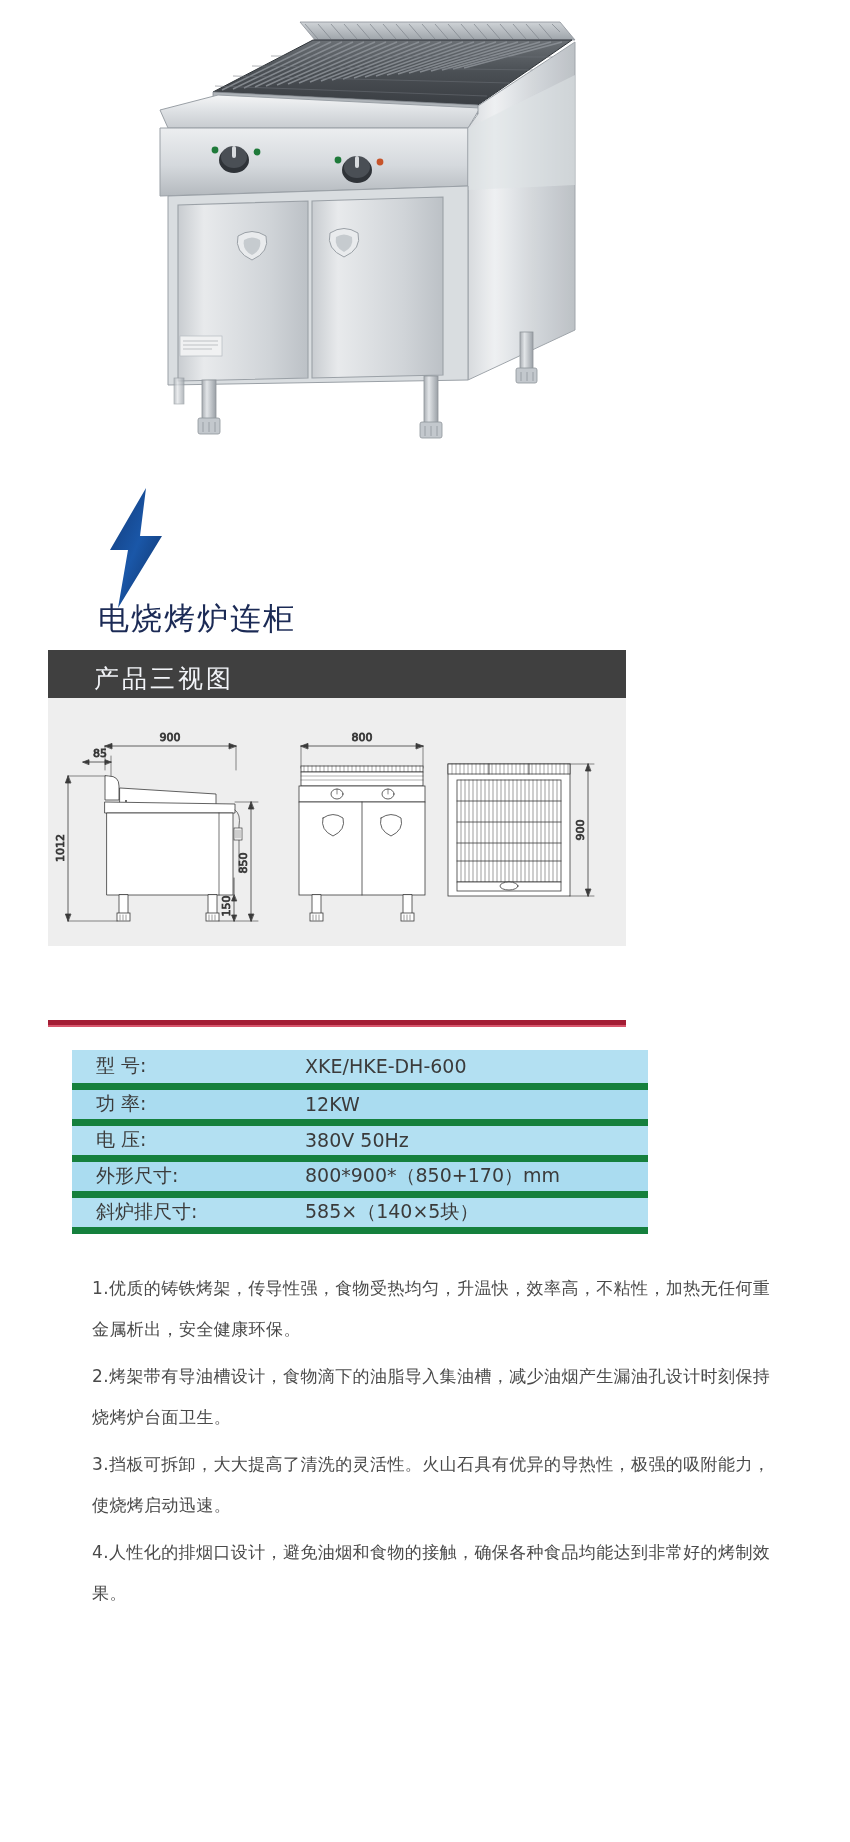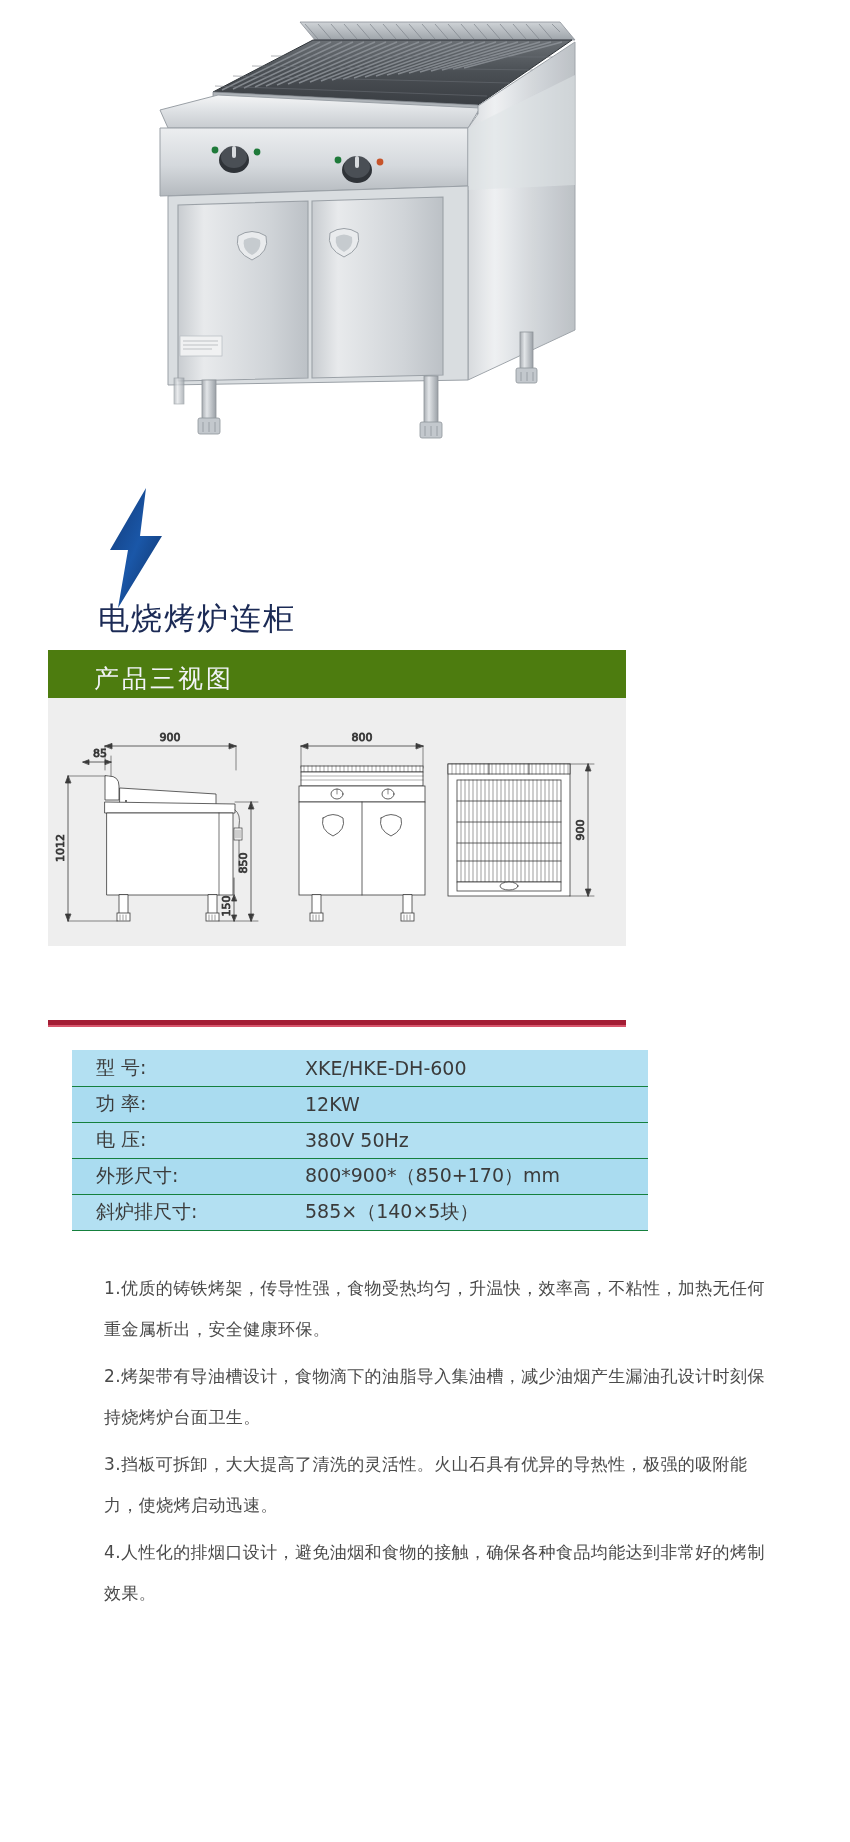--- a/index.html
+++ b/index.html
@@ -22,21 +22,21 @@
   .prod-title{
     position:absolute;left:98px;top:128px;
     font-size:31px;letter-spacing:2px;color:#1b2a55;
     font-family:"DejaVu Sans","Liberation Sans",sans-serif;
     white-space:nowrap;
   }
 
   
   .banner{
     position:absolute;left:48px;top:650px;width:578px;height:56px;
-    background:#4d7c0f;
+    background:#404040;
     display:flex;align-items:center;
   }
   .banner-text{
     color:#f2f4f8;font-size:25px;letter-spacing:3px;
     margin-left:46px;font-weight:400;
   }
 
   
   .drawings{
     position:absolute;left:48px;top:698px;width:578px;height:248px;
@@ -51,32 +51,32 @@
   
   .spec-table{
     position:absolute;left:72px;top:1050px;width:576px;
     border-collapse:collapse;
   }
   .spec-table tr{height:36px;}
   .spec-table tr:nth-child(odd){background:#b3e0f2;}
   .spec-table tr:nth-child(even){background:#aadcf0;}
   .spec-table td{
     font-size:19px;color:#3b3b3b;padding:0;vertical-align:middle;
-    border-bottom:1px solid #15803d;
+    border-bottom:7px solid #15803d;
     font-family:"DejaVu Sans","Liberation Sans",sans-serif;
   }
   .spec-table td.k{width:205px;padding-left:24px;letter-spacing:0px;white-space:nowrap;}
   .spec-table td.v{padding-left:4px;white-space:nowrap;}
 
   
   .desc{
     position:absolute;left:92px;top:1268px;width:680px;
   }
   .desc p{
-    margin:0 0 6px 12px;
+    margin:0 0 6px 0;
     font-size:17px;line-height:41px;color:#4a4a4a;
     font-family:"DejaVu Sans","Liberation Sans",sans-serif;
     letter-spacing:0.4px;
   }
   .dim-txt{font-family:"DejaVu Sans","Liberation Sans",sans-serif;}
 </style>
 </head>
 <body>
 
 <div class="page">

